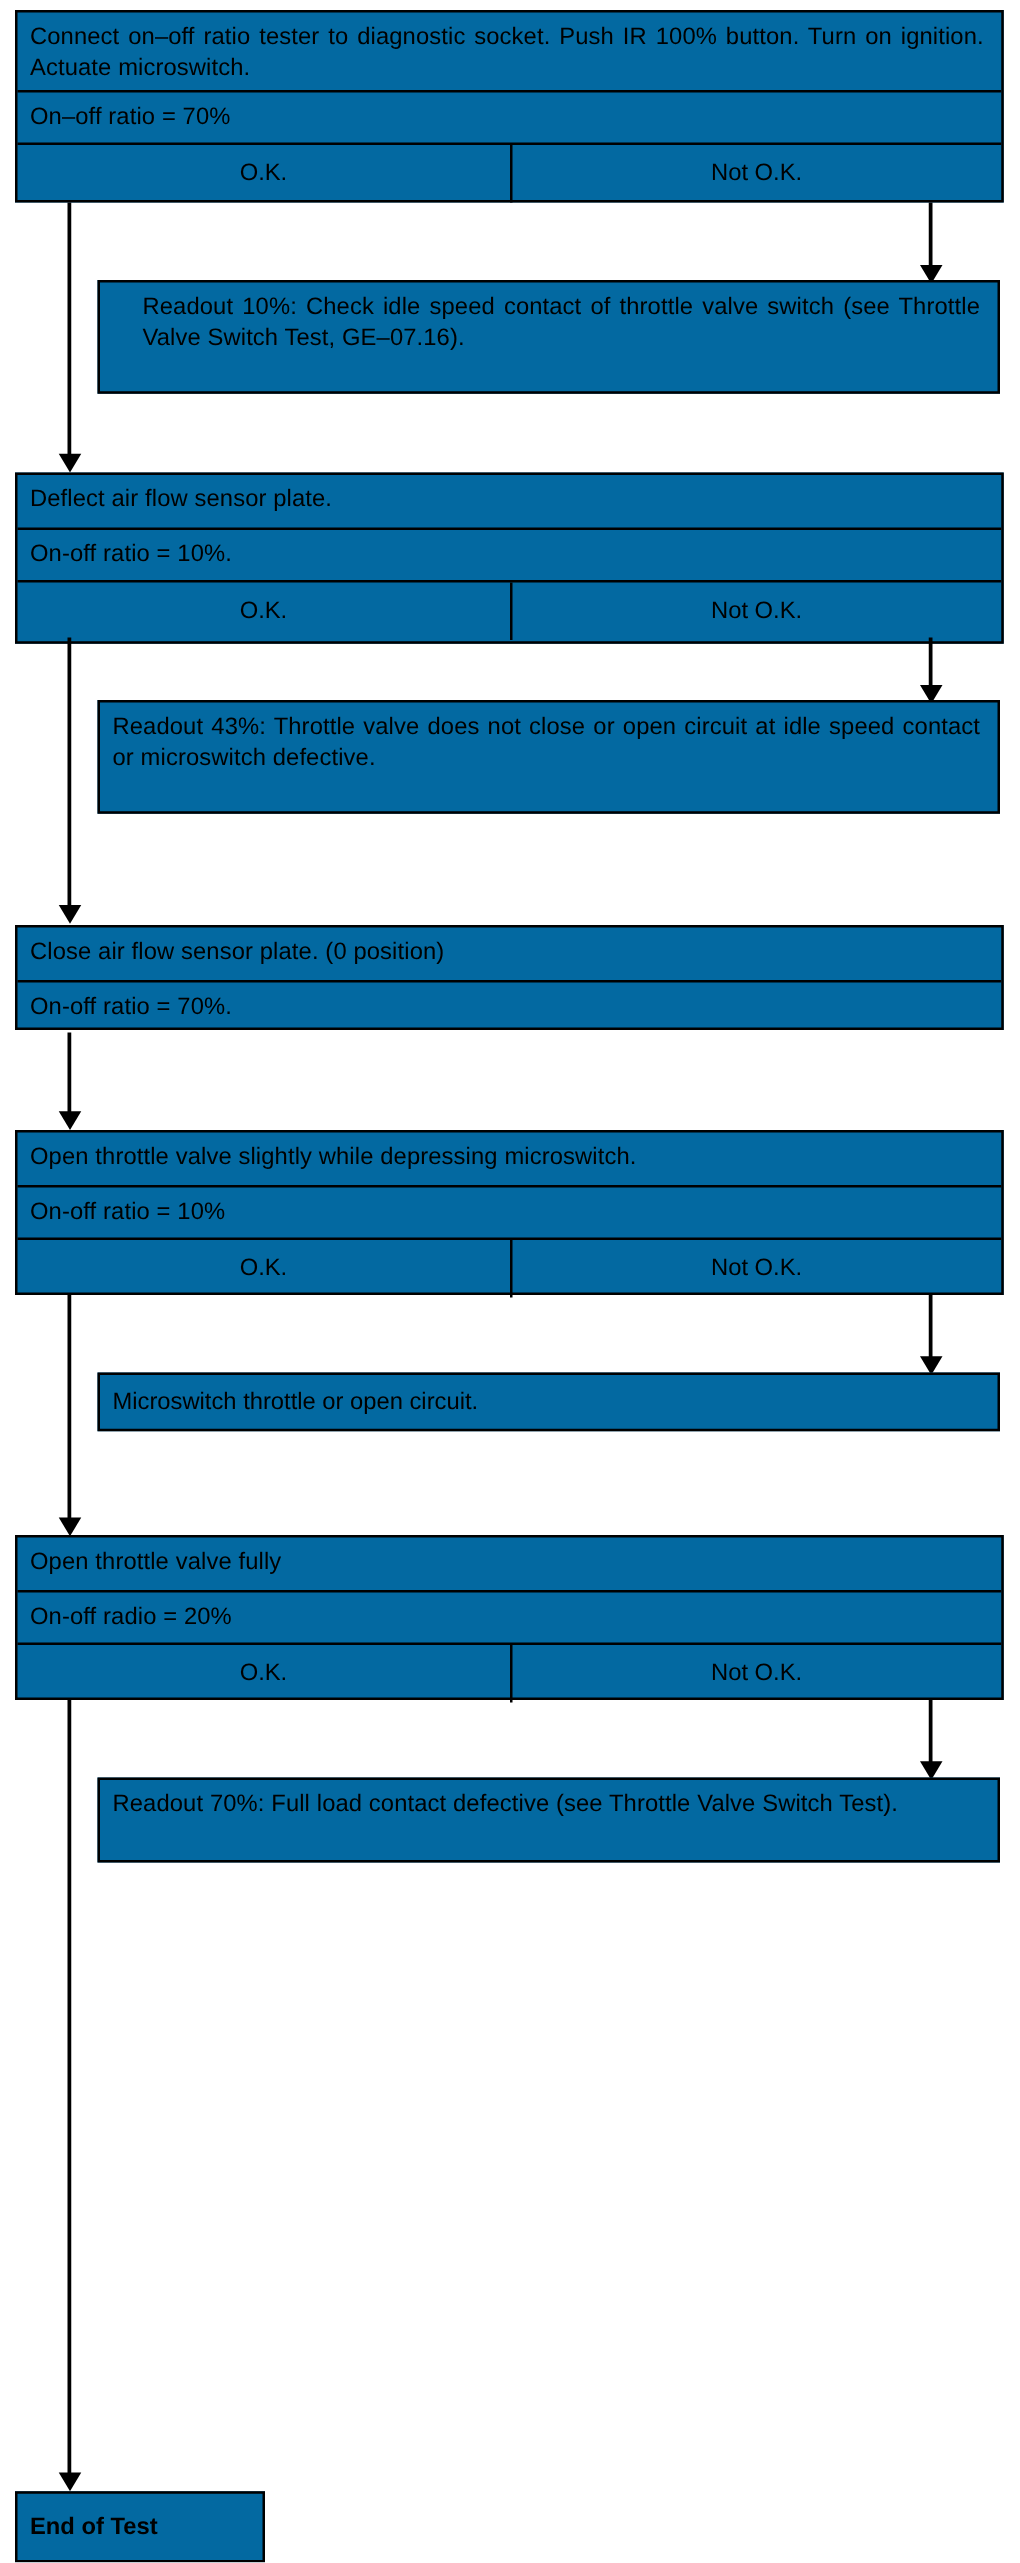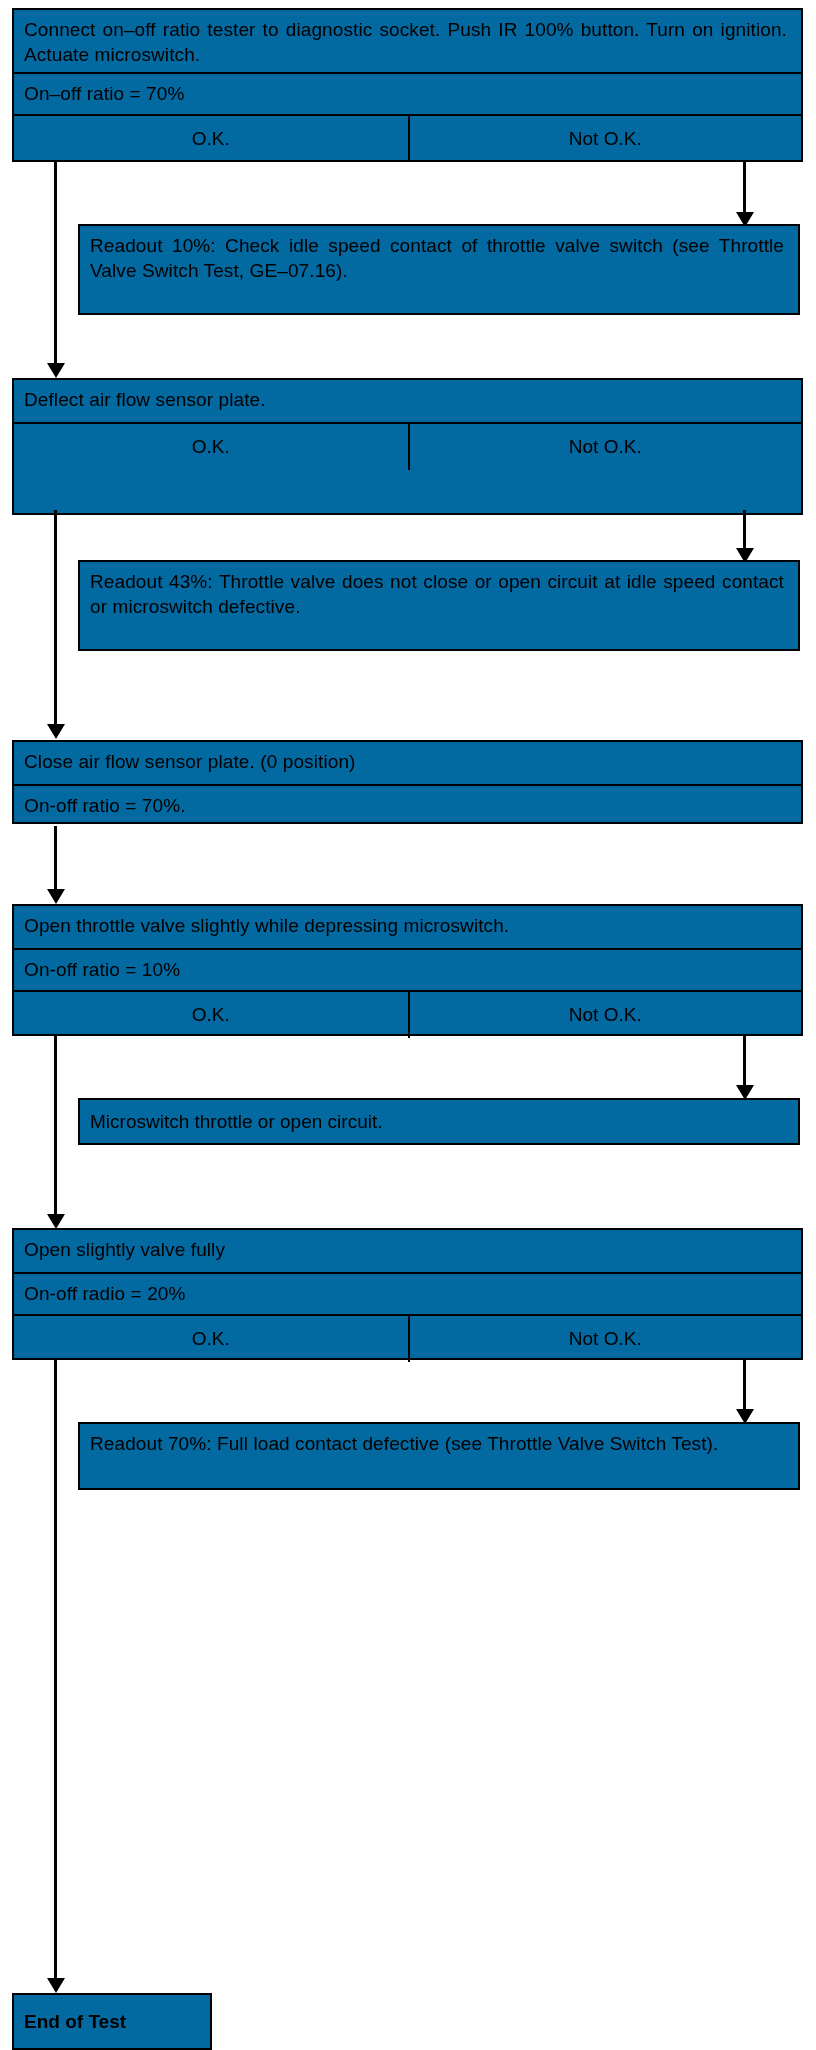--- a/index.html
+++ b/index.html
@@ -97,26 +97,27 @@
       </div>
     </div>
   </div>
 
   <div class="vline" style="left:54px; top:162px; height:205px;"></div>
   <div class="arrowhead" style="left:47px; top:363px;"></div>
 
   <div class="vline" style="left:743px; top:162px; height:54px;"></div>
   <div class="arrowhead" style="left:736px; top:212px;"></div>
 
-  <div class="box" style="left:78px; top:224px; width:722px; height:91px;">
+  <div class="box" style="left:78px; top:224px; width:722px; height:91px;padding-left:24px;">
     <div class="cell justify" style="height:100%;">Readout 10%:   Check idle speed contact of throttle valve switch (see Throttle Valve Switch Test, GE–07.16).</div>
   </div>
 
   <div class="box" style="left:12px; top:378px; width:791px; height:137px;">
     <div class="cell" style="height:42px;">Deflect air flow sensor plate.</div>
+    <div class="cell" style="height:42px;">On-off ratio = 10%.</div>
     <div class="result-row">
       <div class="result-half">
         <span>O.K.</span>
       </div>
       <div class="result-half right">
         <span>Not O.K.</span>
       </div>
     </div>
   </div>
 
@@ -155,21 +156,21 @@
   <div class="arrowhead" style="left:47px; top:1214px;"></div>
 
   <div class="vline" style="left:743px; top:1036px; height:53px;"></div>
   <div class="arrowhead" style="left:736px; top:1085px;"></div>
 
   <div class="box" style="left:78px; top:1098px; width:722px; height:47px;">
     <div class="oneline">Microswitch throttle or open circuit.</div>
   </div>
 
   <div class="box" style="left:12px; top:1228px; width:791px; height:132px;">
-    <div class="cell" style="height:42px;">Open slightly valve fully</div>
+    <div class="cell" style="height:42px;">Open throttle valve fully</div>
     <div class="cell" style="height:42px;">On-off radio = 20%</div>
     <div class="result-row">
       <div class="result-half">
         <span>O.K.</span>
       </div>
       <div class="result-half right">
         <span>Not O.K.</span>
       </div>
     </div>
   </div>

